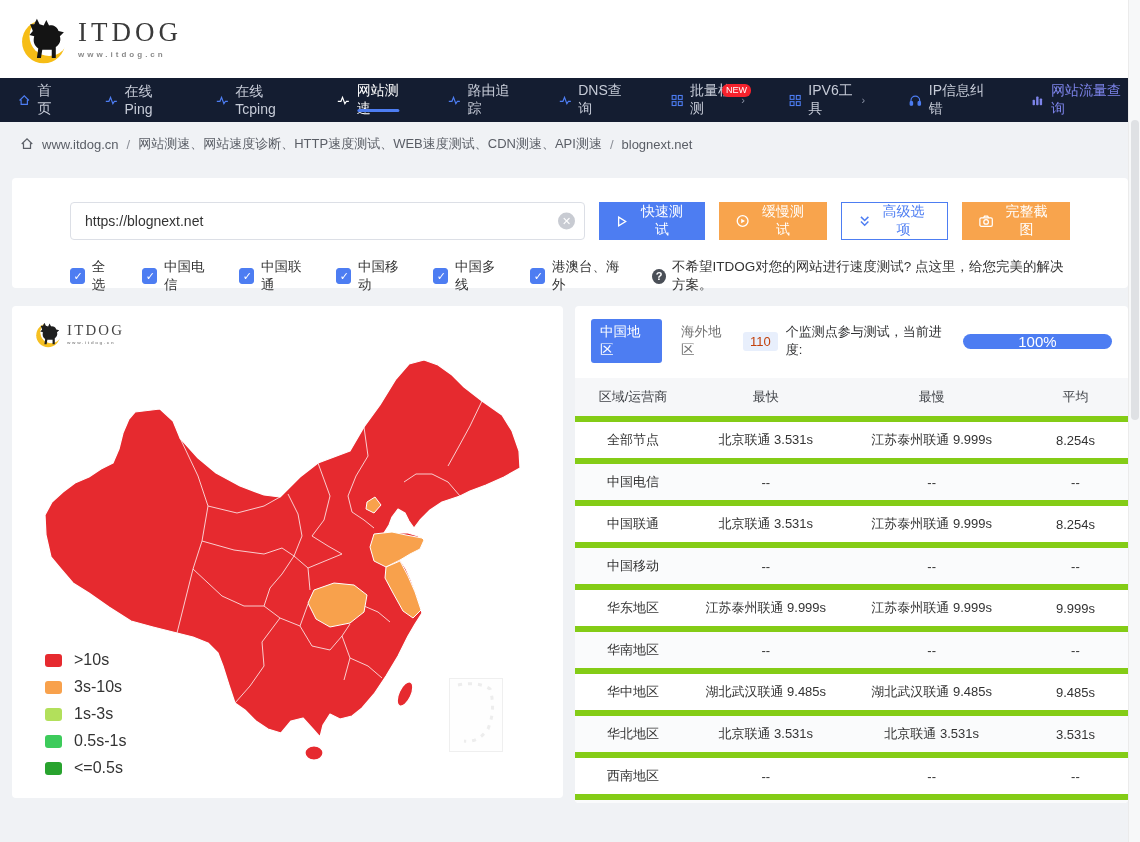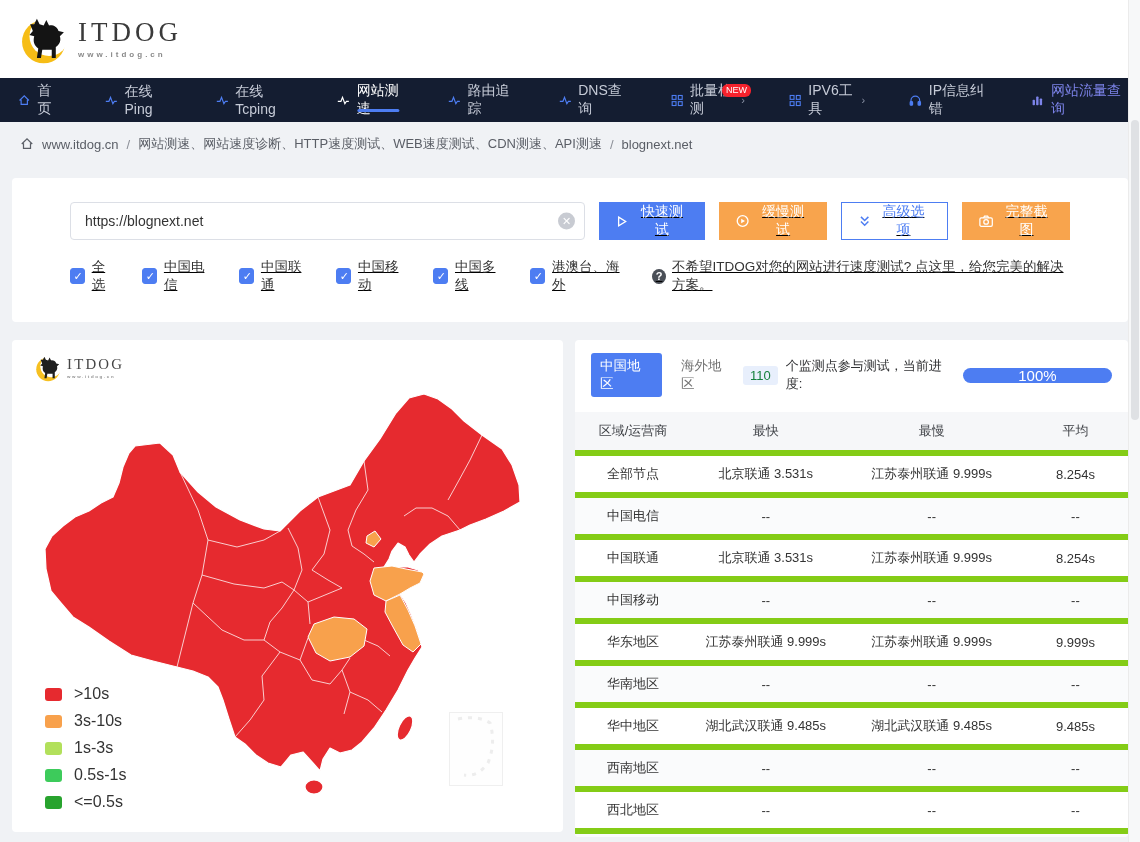--- a/index.html
+++ b/index.html
@@ -24,21 +24,21 @@
   .nav-chev { color:#8a92a5; font-size:11px; margin-left:-2px; }
   .nav-badge { position:absolute; top:2px; right:-6px; background:#f5222d; color:#fff; font-size:9px; padding:1px 4px; border-radius:6px; line-height:1.2; }
 
   
   .breadcrumb { height:44px; display:flex; align-items:center; gap:8px; padding:0 20px; font-size:13px; color:#5a5e66; }
   .breadcrumb .sep { color:#8a8e96; }
   .breadcrumb svg { color:#5a5e66; }
 
   
   .card { background:#fff; border-radius:4px; }
-  .search-card { margin:12px 12px 0; height:144px; padding:24px 58px 0;text-decoration:underline; }
+  .search-card { margin:12px 12px 0; height:110px; padding:24px 58px 0; }
   .search-row { display:flex; align-items:center; gap:14px; }
   .url-wrap { position:relative; width:542px; }
   .url-input { width:100%; height:38px; border:1px solid #dcdfe6; border-radius:4px; padding:0 36px 0 14px; font-size:14px; color:#333; font-family:inherit; outline:none; }
   .clear-btn { position:absolute; right:10px; top:50%; transform:translateY(-50%); width:17px; height:17px; border-radius:50%; background:#c8cbd2; color:#fff; font-size:11px; line-height:17px; text-align:center; cursor:pointer; }
   .btn { height:38px; border:none; border-radius:0; padding:0 17px; font-size:14px; color:#fff; display:inline-flex; align-items:center; gap:7px; cursor:pointer; font-family:inherit; }
   .btn-blue { background:#4d7df2; }
   .btn-orange { background:#f8a44d; }
   .btn-outline { background:#fff; border:1px solid #4d7df2; color:#4d7df2; }
   .check-row { display:flex; align-items:center; margin-top:18px; gap:26px; }
   .check-item { display:flex; align-items:center; gap:7px; font-size:13.5px; color:#333; cursor:pointer; }
@@ -56,21 +56,21 @@
   .legend { position:absolute; left:33px; top:345px; display:flex; flex-direction:column; gap:9px; }
   .legend-item { display:flex; align-items:center; gap:12px; font-size:16px; color:#333; }
   .legend-swatch { width:17px; height:13px; border-radius:3px; }
   .inset { position:absolute; left:437px; top:372px; width:54px; height:74px; background:#fefefe; border:1px solid #efefef; }
 
   .result-card { flex:1; height:497px; overflow:hidden; }
   .result-head { display:flex; align-items:center; padding:13px 16px 11px; }
   .tab { font-size:13.5px; padding:4px 9px; border-radius:3px; cursor:pointer; }
   .tab.active { background:#4d7df2; color:#fff; }
   .tab.plain { color:#737373; margin-left:10px; }
-  .count-badge { margin-left:auto; background:#e8effc; color:#15803d; font-size:13px; padding:2px 7px; border-radius:3px; }
+  .count-badge { margin-left:auto; background:#e8effc; color:#c2410c; font-size:13px; padding:2px 7px; border-radius:3px; }
   .count-text { font-size:13px; color:#303133; margin-left:8px; }
   .progress { width:152px; height:15px; border-radius:8px; background:#4d7df2; margin-left:8px; position:relative; }
   .progress-label { position:absolute; inset:0; color:#fff; font-size:15px; text-align:center; line-height:15px; }
 
   table { width:100%; border-collapse:collapse; margin-top:4px; }
   thead tr { background:#f6f7f9; }
   th { font-weight:400; font-size:13px; color:#3c3f44; padding:10px 6px; }
   td { font-size:13px; color:#333; text-align:center; padding:9px 6px; }
   tbody tr { border-top:6px solid #84cc16; }
   tbody tr:nth-child(even) { background:#fafbfc; }
@@ -394,20 +394,26 @@
             <td>--</td>
             <td>--</td>
           </tr>
         <tr>
             <td>华中地区</td>
             <td>湖北武汉联通 9.485s</td>
             <td>湖北武汉联通 9.485s</td>
             <td>9.485s</td>
           </tr>
         <tr>
+            <td>华北地区</td>
+            <td>北京联通 3.531s</td>
+            <td>北京联通 3.531s</td>
+            <td>3.531s</td>
+          </tr>
+        <tr>
             <td>西南地区</td>
             <td>--</td>
             <td>--</td>
             <td>--</td>
           </tr>
         <tr>
             <td>西北地区</td>
             <td>--</td>
             <td>--</td>
             <td>--</td>

